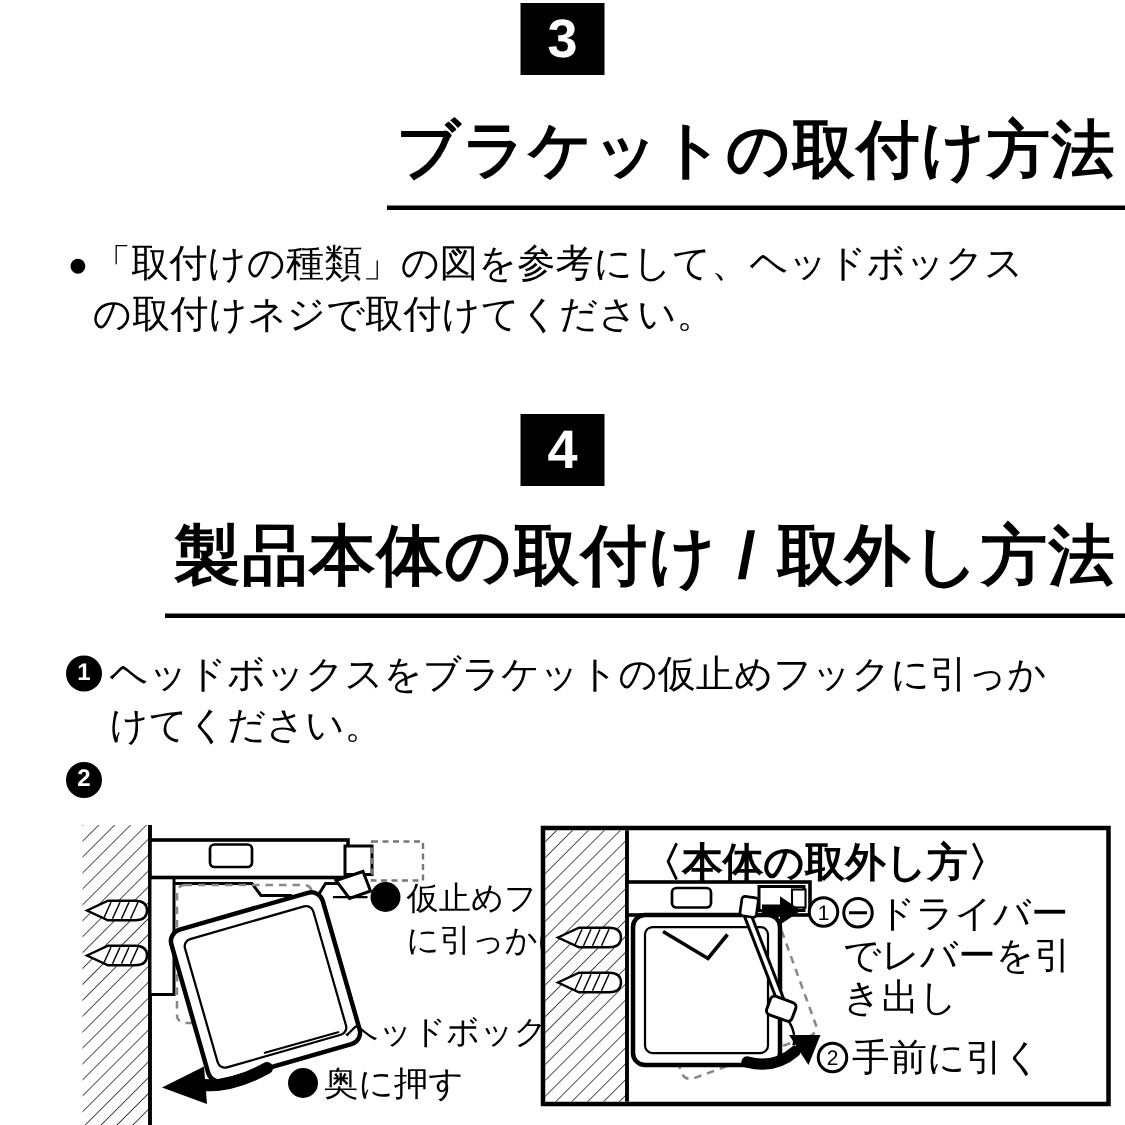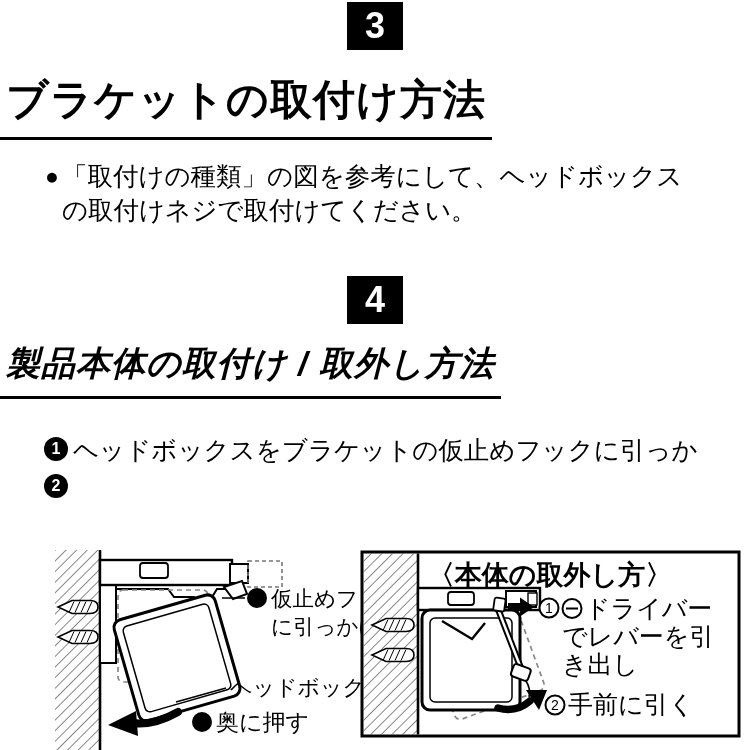--- a/index.html
+++ b/index.html
@@ -17,32 +17,32 @@
   }
   .sec-badge{
     position:absolute;
     width:56px;height:48px;
     background:#000;color:#fff;
     display:flex;align-items:center;justify-content:center;
     font-size:36px;font-weight:bold;
   }
   .sec-title-row{
     position:absolute;left:0;width:750px;
-    text-align:left;
+    text-align:right;
   }
   .sec-title{
     display:inline-block;
     font-weight:800;
     letter-spacing:1px;
     padding:0 6px 9px 6px;
     border-bottom:3.5px solid #000;
     white-space:nowrap;
   }
   #title3 .sec-title{font-size:42px;}
-  #title4 .sec-title{font-size:34px;font-style:italic;}
+  #title4 .sec-title{font-size:44px;}
   .body-text{
     font-size:25.5px;
     line-height:34px;
     color:#000;
   }
   .bullet-row{position:absolute;display:flex;}
   .bullet-marker{
     font-size:23px;line-height:34px;margin-right:3px;flex:0 0 auto;
   }
   .indent2{margin-left:0;}
@@ -84,20 +84,21 @@
 
   <div id="title4" class="sec-title-row" style="top:341px;">
     <span class="sec-title">製品本体の取付け / 取外し方法</span>
   </div>
 
   <div id="steps">
     <div class="step-row body-text">
       <span class="num-badge">1</span>
       <div>
         <div>ヘッドボックスをブラケットの仮止めフックに引っか</div>
+        <div>けてください。</div>
       </div>
     </div>
     <div id="step2" class="step-row body-text">
       <span class="num-badge">2</span>
     </div>
   </div>
 
   <svg class="dia" style="left:28px;top:545px;" width="335" height="205" viewBox="0 0 335 205">
     <defs>
       <pattern id="hatchL" patternUnits="userSpaceOnUse" width="7.5" height="7.5" patternTransform="rotate(45)">

